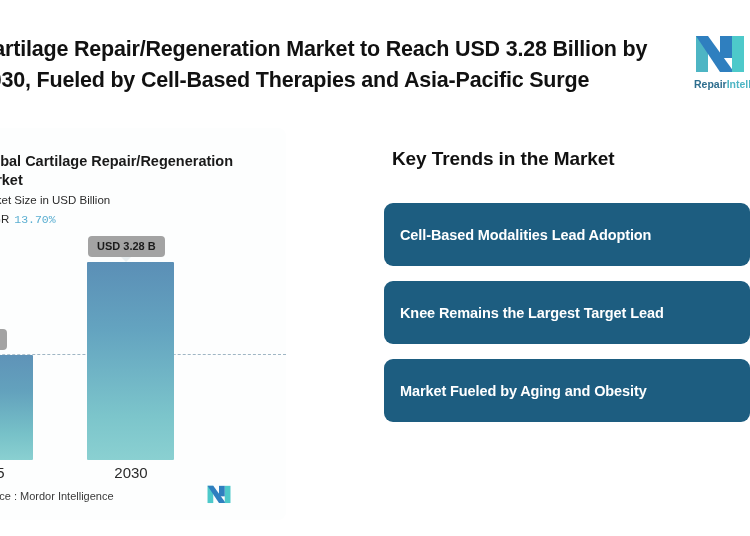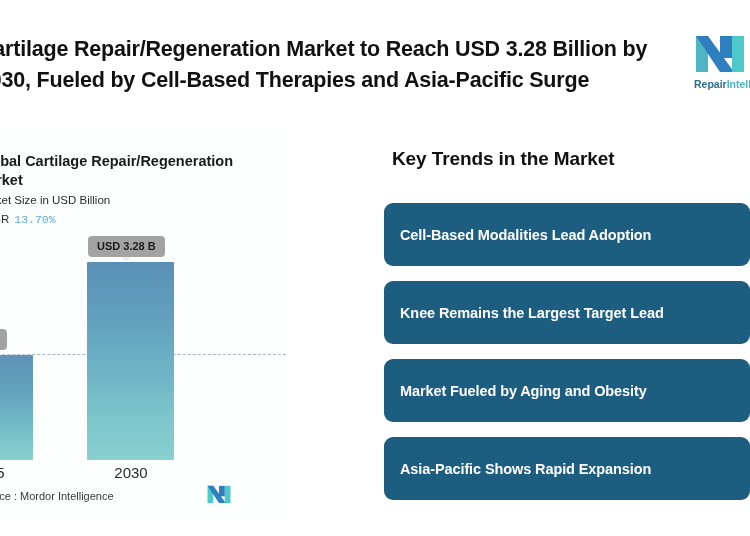--- a/index.html
+++ b/index.html
@@ -245,17 +245,14 @@
   <div id="trend-list">
     <div class="trend-card">
       <span class="trend-label">Cell-Based Modalities Lead Adoption</span>
     </div>
     <div class="trend-card">
       <span class="trend-label">Knee Remains the Largest Target Lead</span>
     </div>
     <div class="trend-card">
       <span class="trend-label">Market Fueled by Aging and Obesity</span>
     </div>
-    <div class="trend-card">
-      <span class="trend-label">Asia-Pacific Shows Rapid Expansion</span>
-    </div>
   </div>
 </div>
 
 </body></html>

